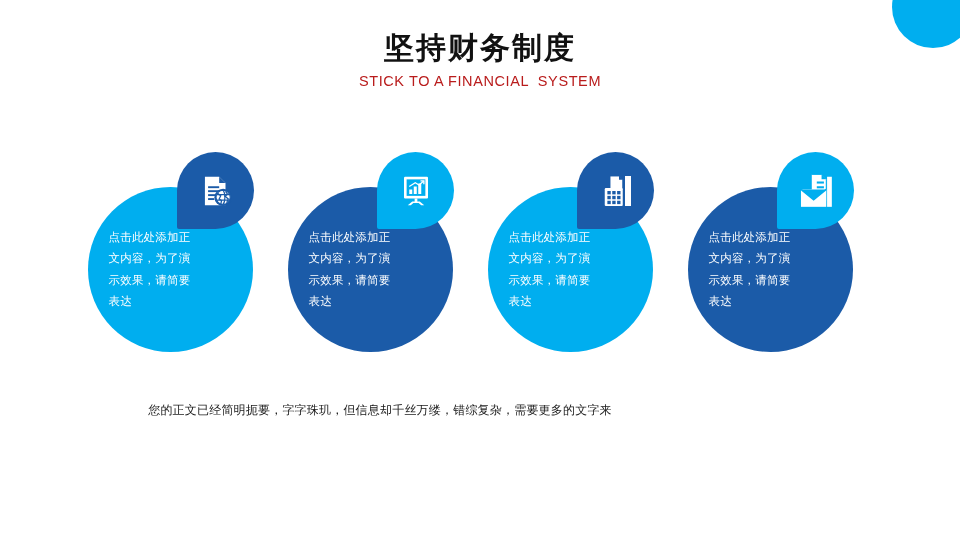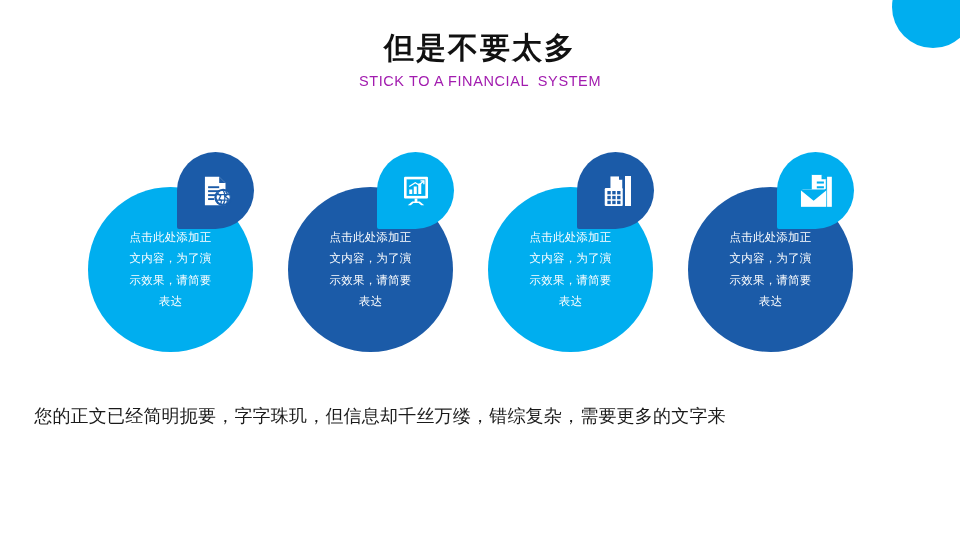--- a/index.html
+++ b/index.html
@@ -40,21 +40,21 @@
     font-weight: 700;
     color: #111111;
     letter-spacing: 2px;
     line-height: 1.35;
     margin: 0;
   }
   .title-en {
     font-family: "Liberation Sans", sans-serif;
     font-size: 14.5px;
     font-weight: 400;
-    color: #a21caf;
+    color: #b91c1c;
     letter-spacing: 0.6px;
     margin: 4px 0 0 0;
     white-space: pre;
   }
 
   
   .items-row {
     position: absolute;
     top: 152px;
     left: 0;
@@ -82,21 +82,21 @@
     display: flex;
     align-items: center;
     justify-content: center;
     z-index: 1;
   }
   .big-circle .circle-text {
     font-family: "DejaVu Sans", "Liberation Sans", sans-serif;
     font-size: 11.5px;
     line-height: 1.85;
     color: #ffffff;
-    text-align: center;
+    text-align: left;
     width: 124px;
     letter-spacing: 0.2px;
     white-space: pre-line;
   }
 
   .pin-badge {
     position: absolute;
     left: 109px;
     top: 0px;
     width: 77px;
@@ -116,36 +116,36 @@
   .c-dark  { background: #1B5BA8; }
 
   
   .footer-text {
     position: absolute;
     top: 398px;
     left: 0;
     width: 760px;
     text-align: center;
     font-family: "DejaVu Sans", "Liberation Sans", sans-serif;
-    font-size: 18px;
+    font-size: 12px;
     line-height: 2.0;
     color: #1a1a1a;
     letter-spacing: 0.2px;
   }
   .footer-text .fline {
     display: block;
   }
 </style>
 </head>
 <body>
 
 <div class="corner-blob"></div>
 
 <div class="header">
-  <div class="title-cn">但是不要太多</div>
+  <div class="title-cn">坚持财务制度</div>
   <div class="title-en">STICK TO A FINANCIAL  SYSTEM</div>
 </div>
 
 <div class="items-row">
 
   <div class="item item-1">
     <div class="big-circle c-light">
       <div class="circle-text">点击此处添加正
 文内容，为了演
 示效果，请简要

